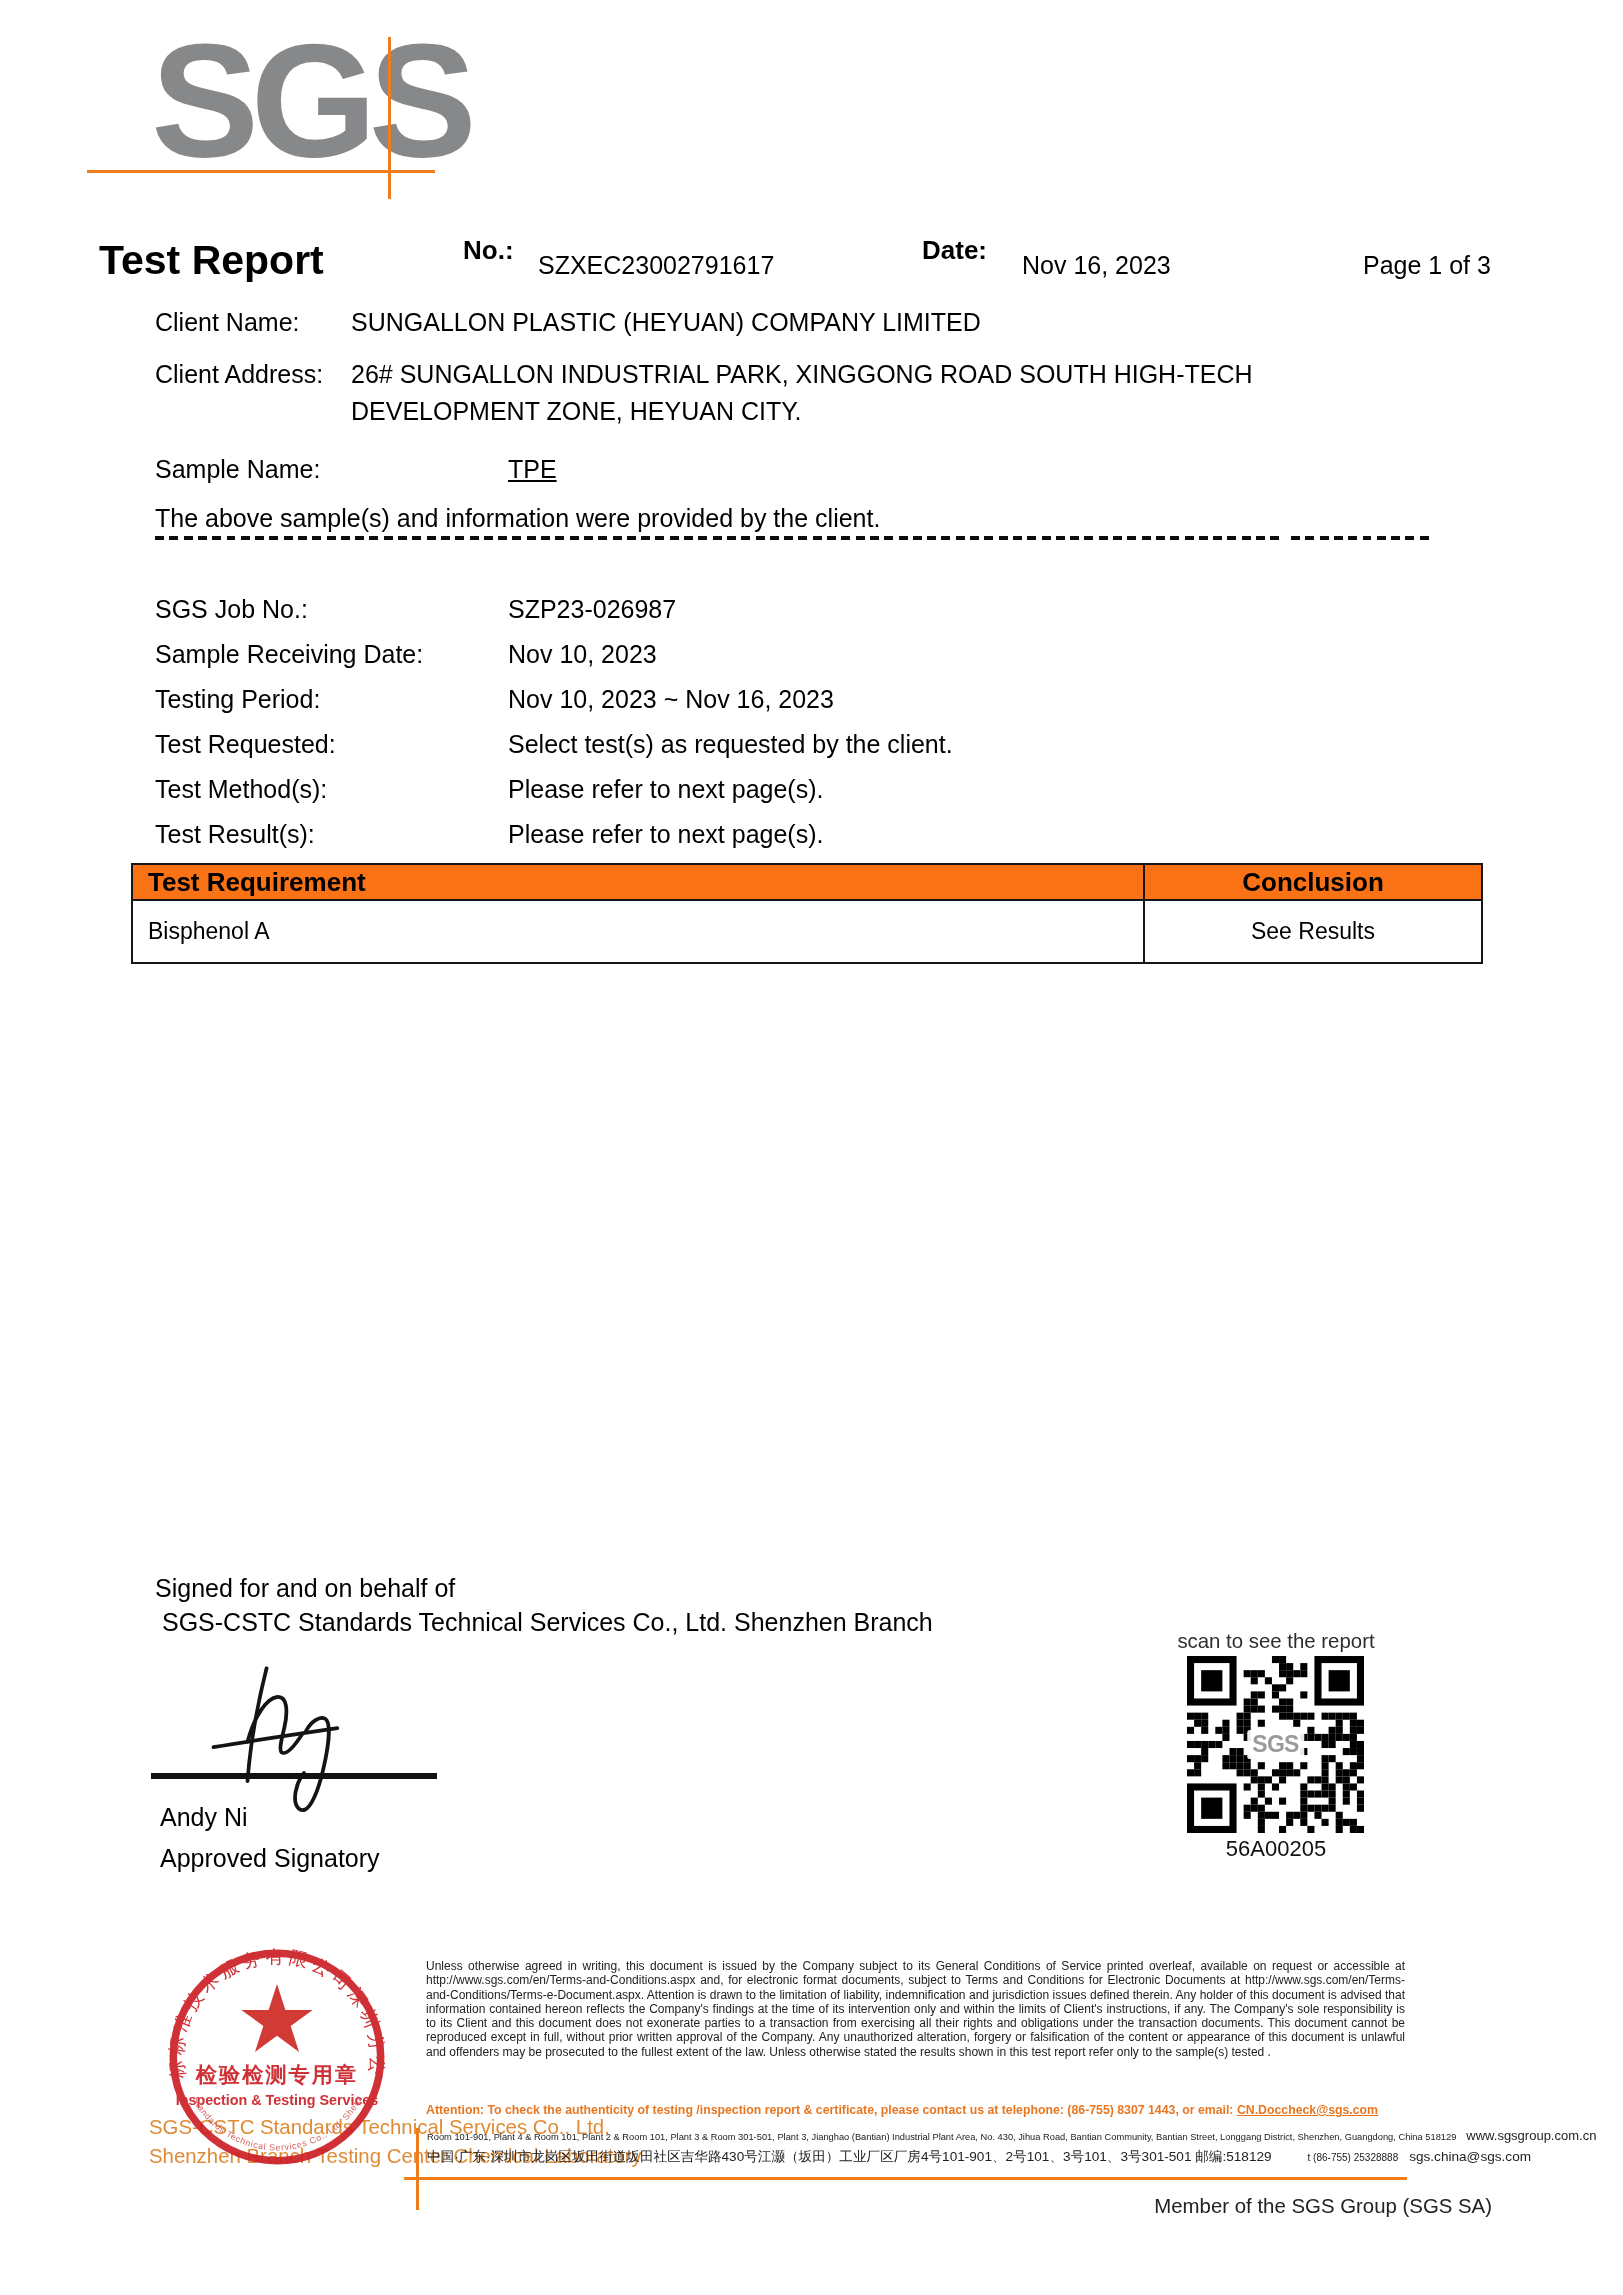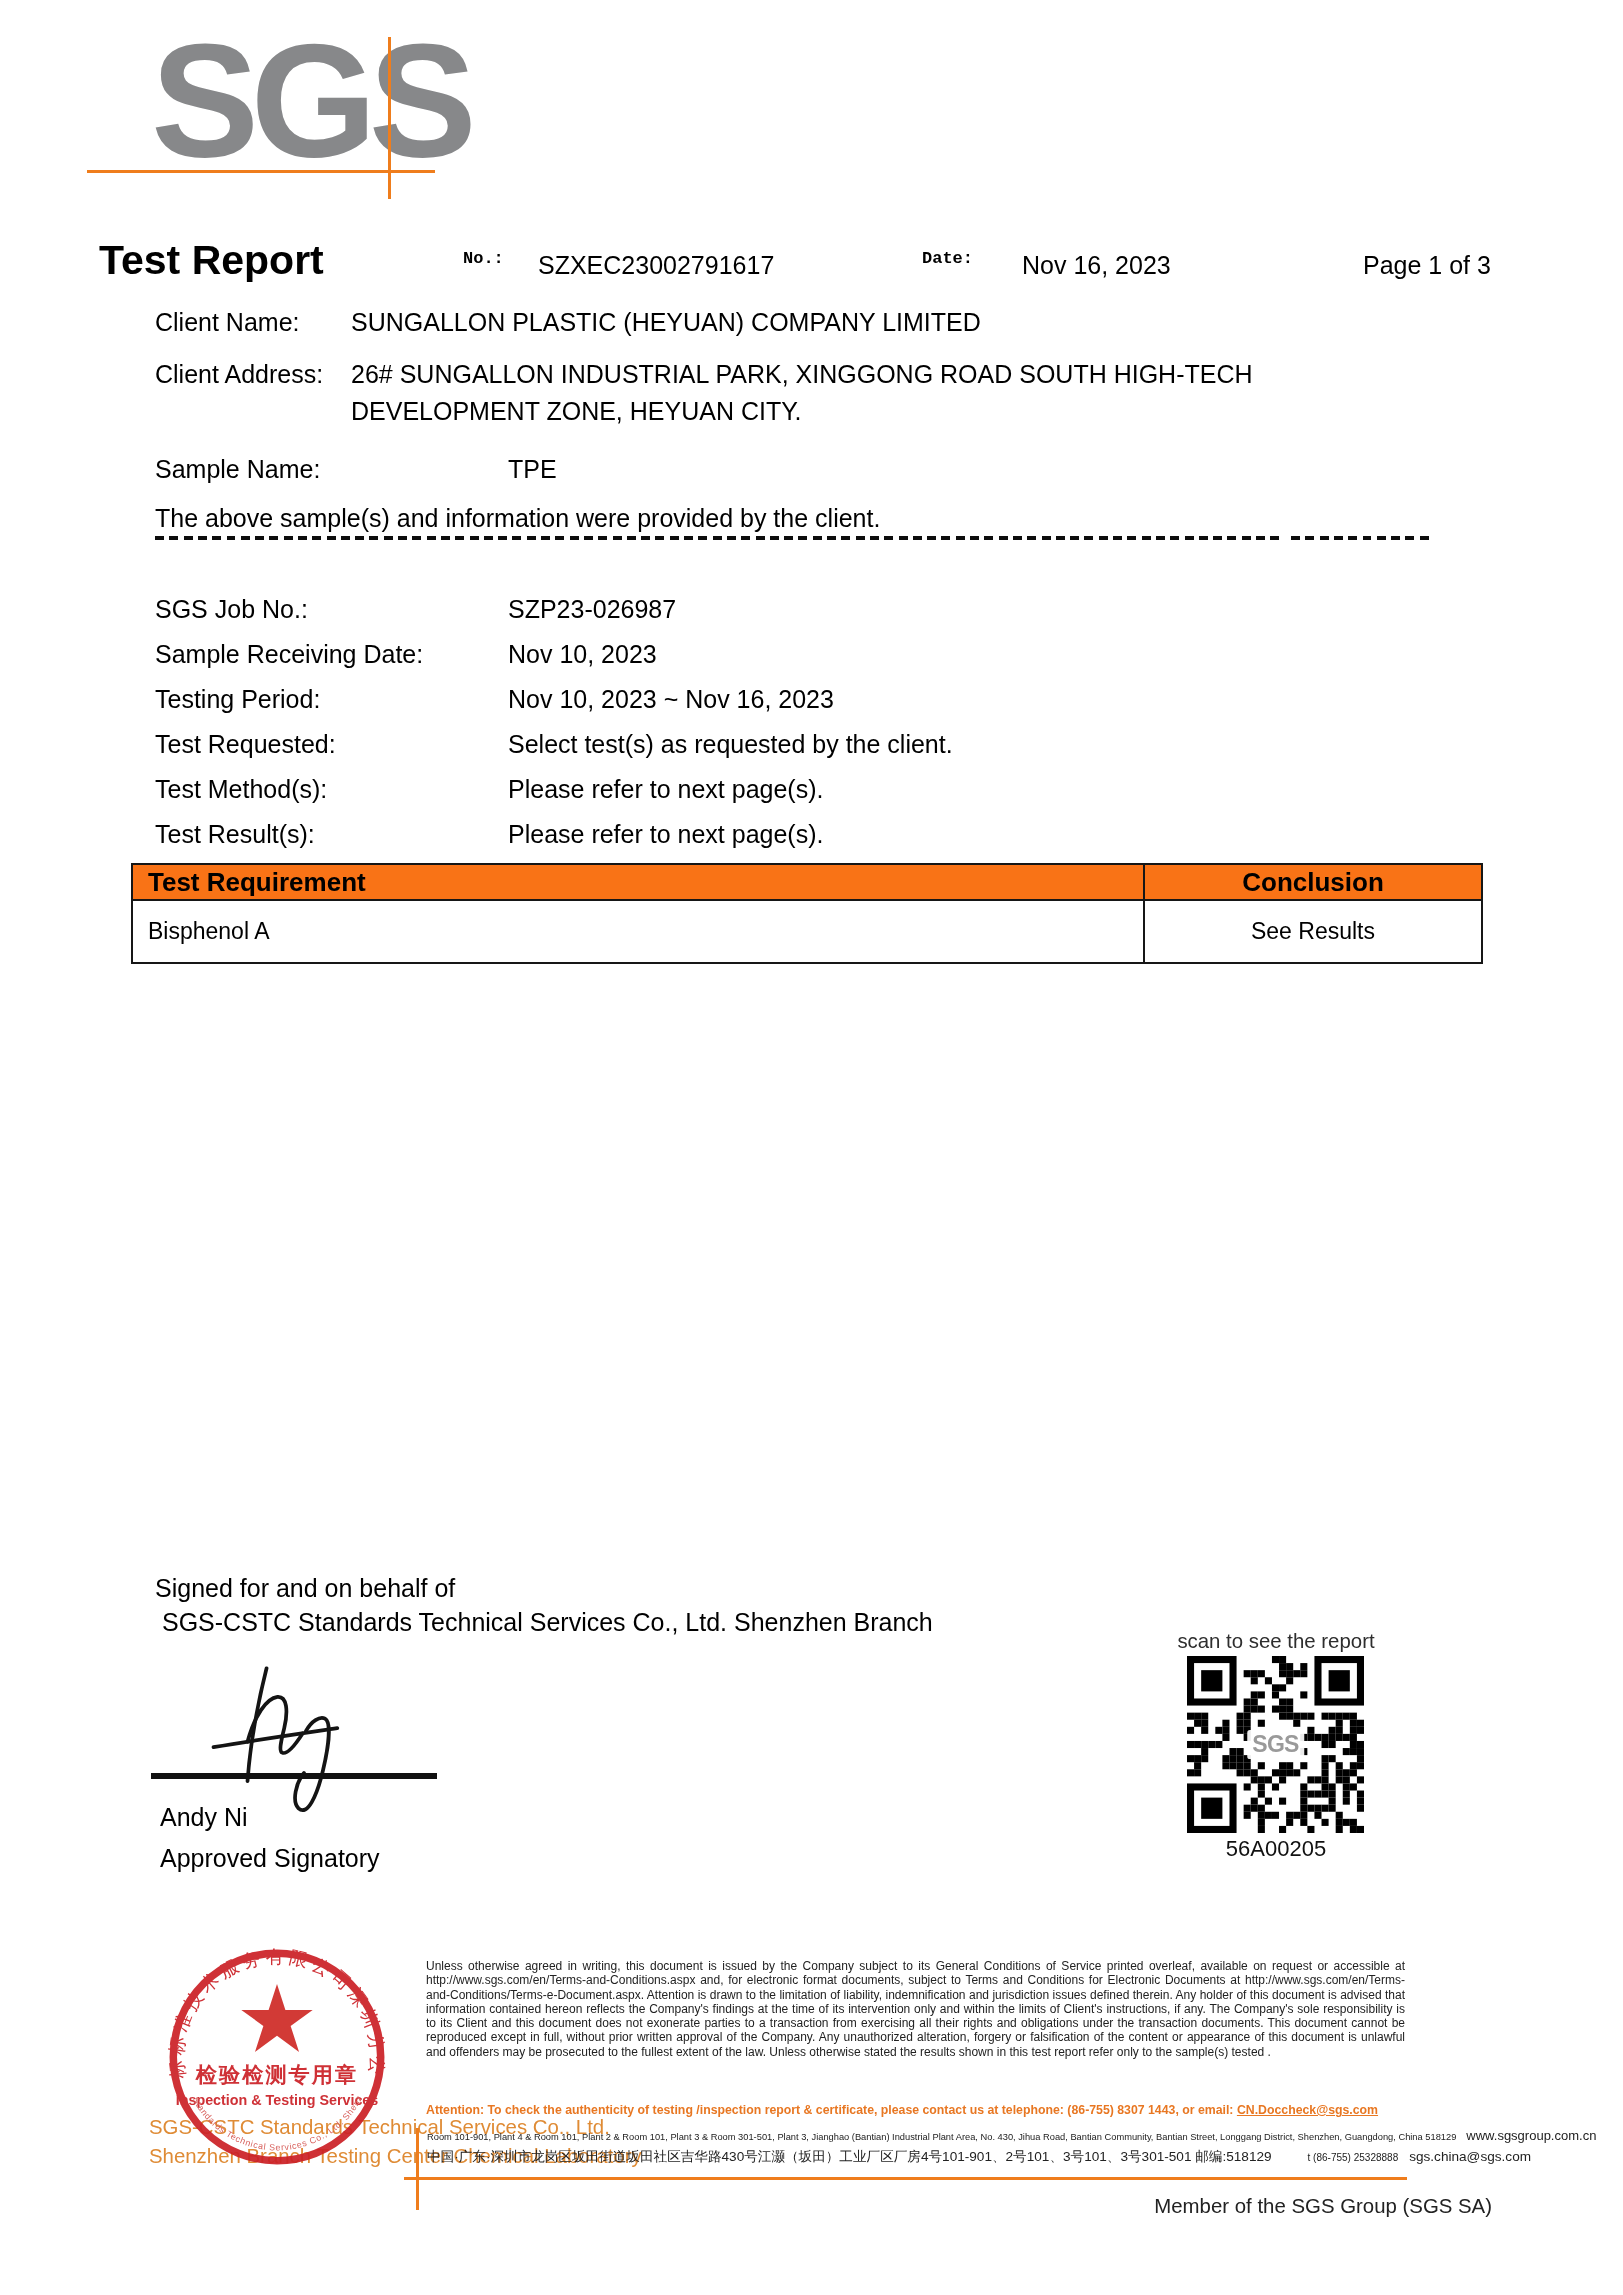--- a/index.html
+++ b/index.html
@@ -12,21 +12,21 @@
   
   .logo-text{
     position:absolute;left:151px;top:19px;
     font-size:162px;font-weight:bold;letter-spacing:-8.2px;line-height:1;
     color:#87888a;
   }
   .logo-hline{position:absolute;left:87px;top:170px;width:348px;height:3.4px;background:#ef7d1c;}
   .logo-vline{position:absolute;left:388px;top:37px;width:3.4px;height:162px;background:#ef7d1c;}
   
   .doc-title{position:absolute;left:99px;top:237px;font-size:41px;font-weight:bold;}
-  .hlabel{position:absolute;top:249px;font-size:17px;font-weight:bold;font-family:Liberation Mono, monospace;}
+  .hlabel{position:absolute;top:235px;font-size:26px;font-weight:bold;}
   .hvalue{position:absolute;top:251px;font-size:25px;}
   
   .lbl{position:absolute;font-size:25px;}
   .val{position:absolute;font-size:25px;}
   .dash-seg{position:absolute;top:536px;height:4.1px;
     background:repeating-linear-gradient(90deg,#0d0d0d 0 8.9px,transparent 8.9px 14.3px);}
   
   .rtable{position:absolute;left:131px;top:863px;width:1352px;border:2.7px solid #161616;box-sizing:border-box;}
   .trow{display:flex;}
   .thead{background:#f97316;border-bottom:2.7px solid #161616;}
@@ -78,21 +78,21 @@
 <div class="hlabel" style="left:922px;">Date:</div>
 <div class="hvalue" style="left:1022px;">Nov 16, 2023</div>
 <div class="hvalue" style="left:1363px;">Page 1 of 3</div>
 
 <div class="lbl" style="left:155px;top:308px;">Client Name:</div>
 <div class="val" style="left:351px;top:308px;">SUNGALLON PLASTIC (HEYUAN) COMPANY LIMITED</div>
 <div class="lbl" style="left:155px;top:360px;">Client Address:</div>
 <div class="val" style="left:351px;top:360px;">26# SUNGALLON INDUSTRIAL PARK, XINGGONG ROAD SOUTH HIGH-TECH</div>
 <div class="val" style="left:351px;top:397px;">DEVELOPMENT ZONE, HEYUAN CITY.</div>
 <div class="lbl" style="left:155px;top:455px;">Sample Name:</div>
-<div class="val" style="left:508px;top:455px;">TPE</div>
+<div class="val" style="left:508px;top:455px;text-decoration:underline;">TPE</div>
 <div class="val" style="left:155px;top:504px;">The above sample(s) and information were provided by the client.</div>
 <div class="dash-seg" style="left:155px;width:1125px;"></div>
 <div class="dash-seg" style="left:1291px;width:142px;"></div>
 
 <div class="lbl" style="left:155px;top:595px;">SGS Job No.:</div>
 <div class="val" style="left:508px;top:595px;">SZP23-026987</div>
 <div class="lbl" style="left:155px;top:640px;">Sample Receiving Date:</div>
 <div class="val" style="left:508px;top:640px;">Nov 10, 2023</div>
 <div class="lbl" style="left:155px;top:685px;">Testing Period:</div>
 <div class="val" style="left:508px;top:685px;">Nov 10, 2023 ~ Nov 16, 2023</div>

